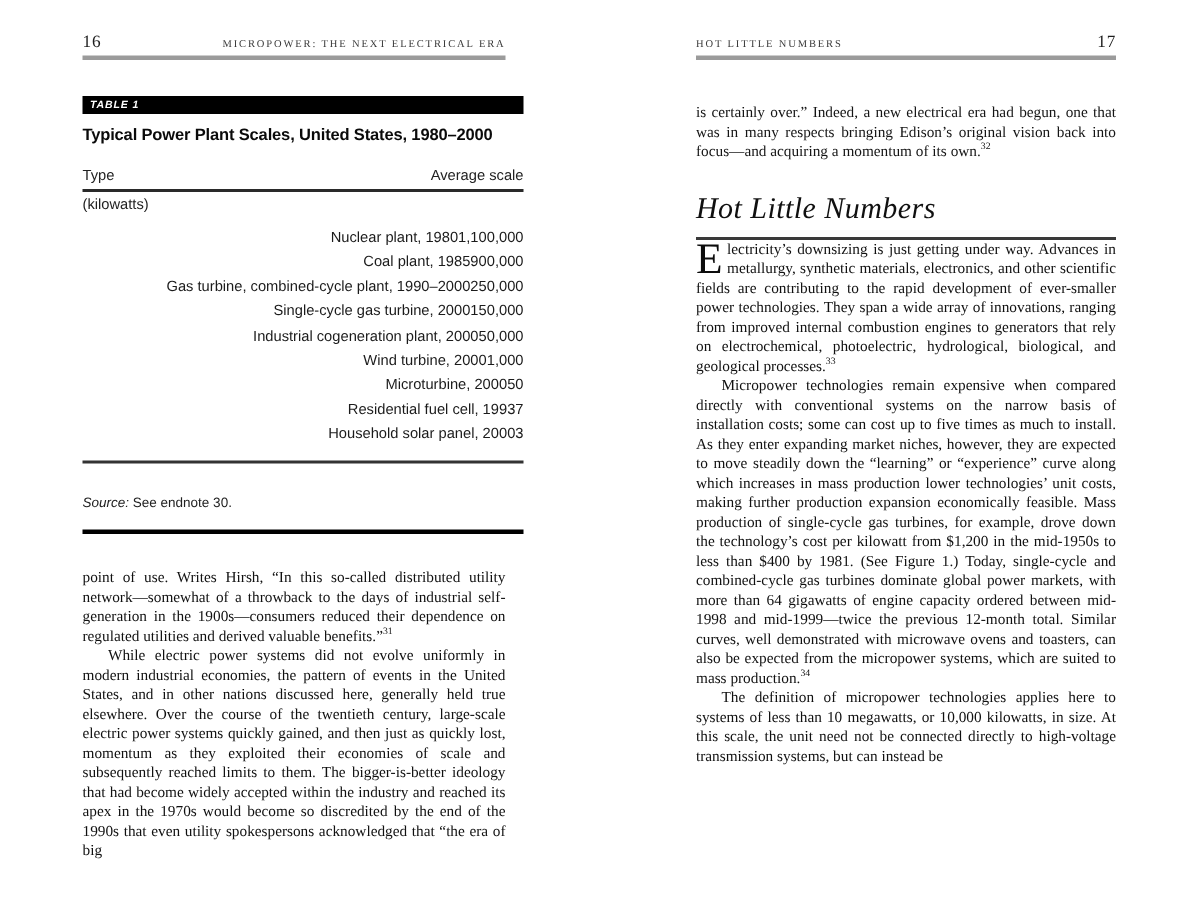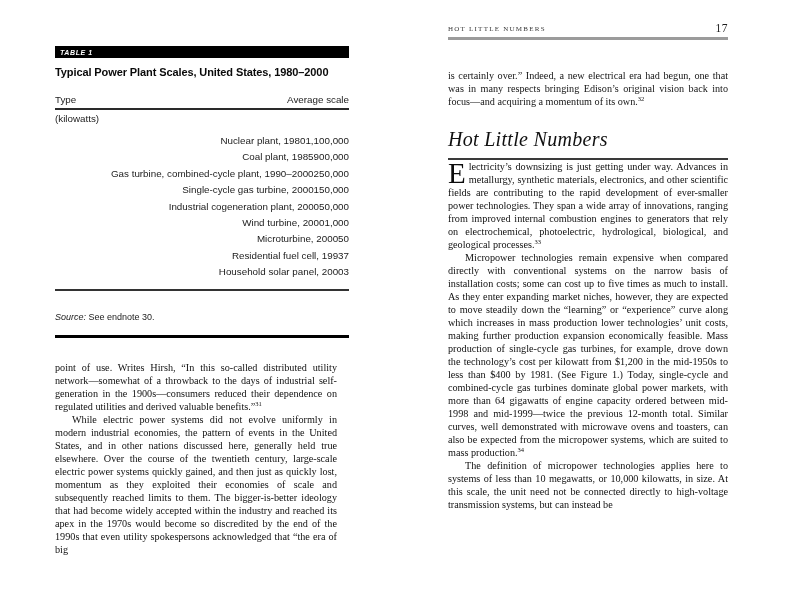--- a/index.html
+++ b/index.html
@@ -1,20 +1,20 @@
 <!DOCTYPE html>
 <html><head>
 <meta charset="utf-8">
 <style>
   html,body{margin:0;padding:0;background:#fff;}
   .spread{position:relative;width:792px;height:612px;background:#ffffff;overflow:hidden;
           font-family:"Liberation Serif","DejaVu Serif",serif;color:#141414;}
   .page{position:absolute;top:22px;}
   .page-left{left:55px;width:294px;}
-  .page-right{left:448px;width:280px;}
+  .page-right{left:464px;width:280px;}
 
   
   .pagehead{display:flex;justify-content:space-between;align-items:flex-end;
             border-bottom:3px solid #9b9b9b;padding-bottom:3px;width:282px;}
   .page-right .pagehead{width:280px;}
   .folio{font-size:11.5px;letter-spacing:.5px;color:#1d1d1d;}
   .runhead{font-size:7px;letter-spacing:1.25px;color:#3a3a3a;padding-bottom:1px;}
 
   
   .table-block{margin-top:24px;width:294px;font-family:"Liberation Sans","DejaVu Sans",sans-serif;}
@@ -44,20 +44,24 @@
                 margin:20px 0 0;padding-bottom:7px;border-bottom:2px solid #3a3a3a;color:#101010;}
   .dropcap{float:left;font-size:29px;line-height:25px;padding:1px 3px 0 0;color:#0c0c0c;}
   .after-head{margin-top:15px;}
 </style>
 </head>
 <body>
 
 <div class="spread">
 
   <section class="page page-left">
+    <header class="pagehead">
+      <span class="folio">16</span>
+      <span class="runhead">MICROPOWER: THE NEXT ELECTRICAL ERA</span>
+    </header>
 
     <div class="table-block">
       <div class="table-label-bar">TABLE 1</div>
       <h2 class="table-title">Typical Power Plant Scales, United States, 1980–2000</h2>
 
       <div class="table-colhead">
         <span>Type</span>
         <span>Average scale</span>
       </div>
       <div class="table-unit">(kilowatts)</div>

